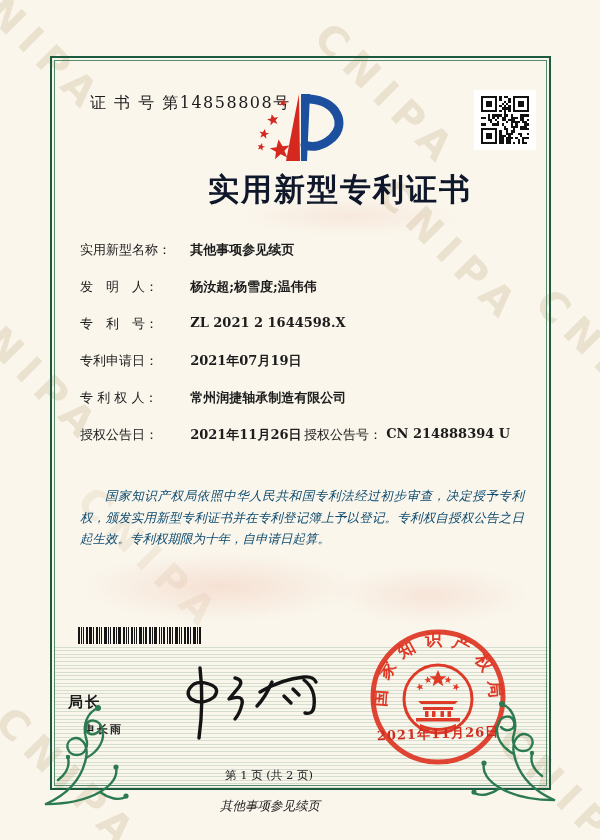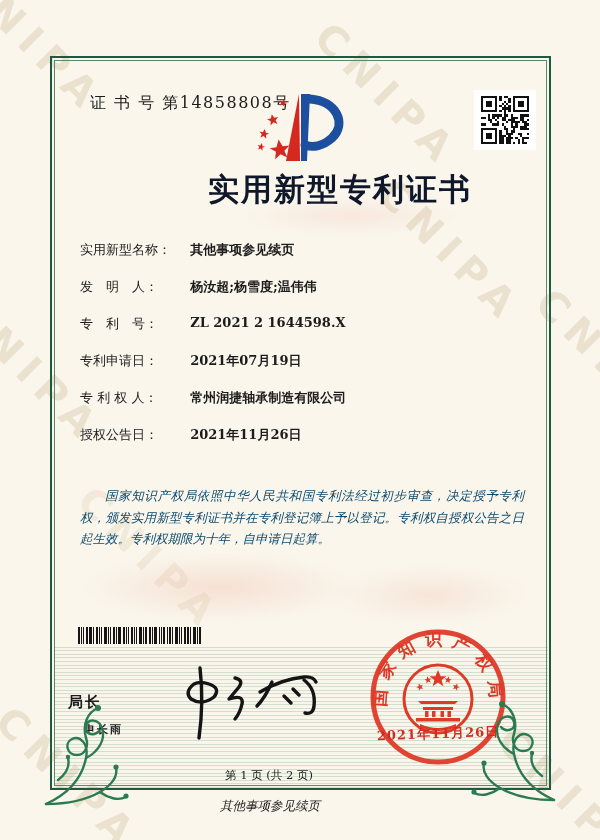--- a/index.html
+++ b/index.html
@@ -351,20 +351,24 @@
         <span class="flabel">专利申请日：</span>
         <span class="fvalue">2021年07月19日</span>
       </div>
       <div class="frow">
         <span class="flabel">专 利 权 人：</span>
         <span class="fvalue">常州润捷轴承制造有限公司</span>
       </div>
       <div class="frow">
         <span class="flabel">授权公告日：</span>
         <span class="fvalue">2021年11月26日</span>
+        <span class="pair2">
+          <span class="flabel" style="width:auto;">授权公告号：</span>
+          <span class="fvalue">CN 214888394 U</span>
+        </span>
       </div>
     </div>
 
     <div class="paras">
       <p>国家知识产权局依照中华人民共和国专利法经过初步审查，决定授予专利权，颁发实用新型专利证书并在专利登记簿上予以登记。专利权自授权公告之日起生效。专利权期限为十年，自申请日起算。</p>
     </div>
 
     <svg id="barcode" class="barcode" width="164" height="17">
         <rect x="0" y="0" width="2" height="17" fill="#151515"></rect>
         <rect x="3" y="0" width="1" height="17" fill="#151515"></rect>

